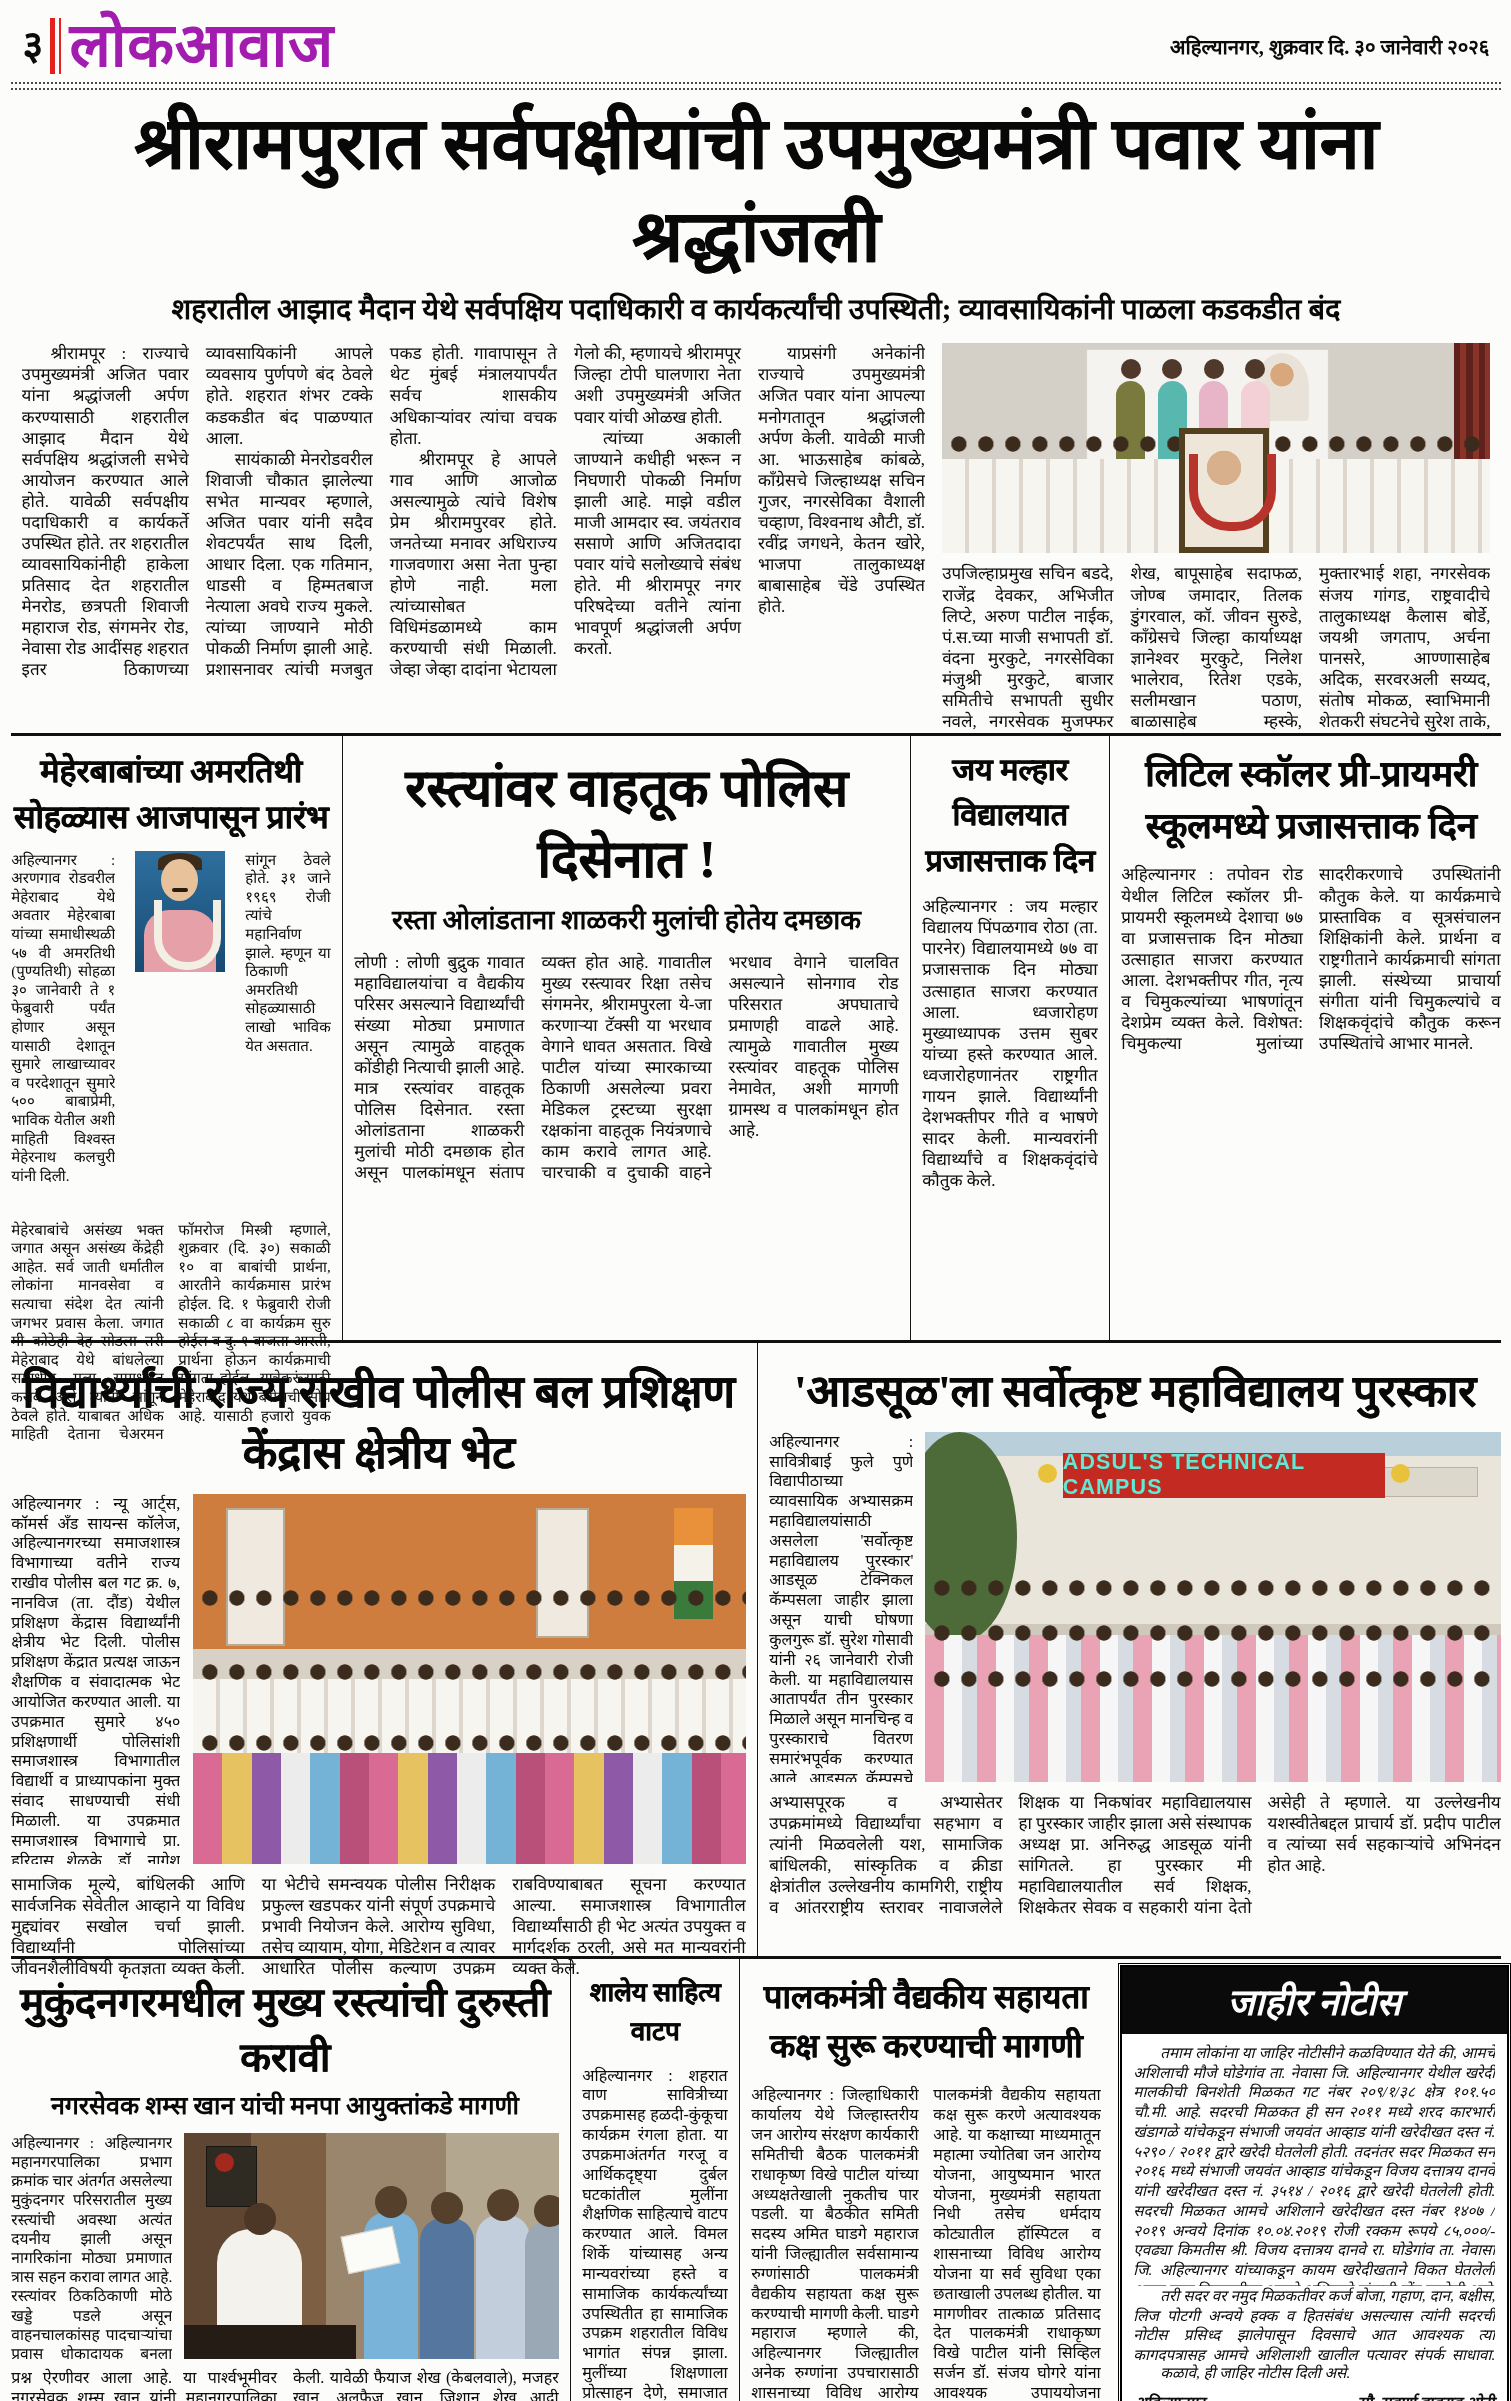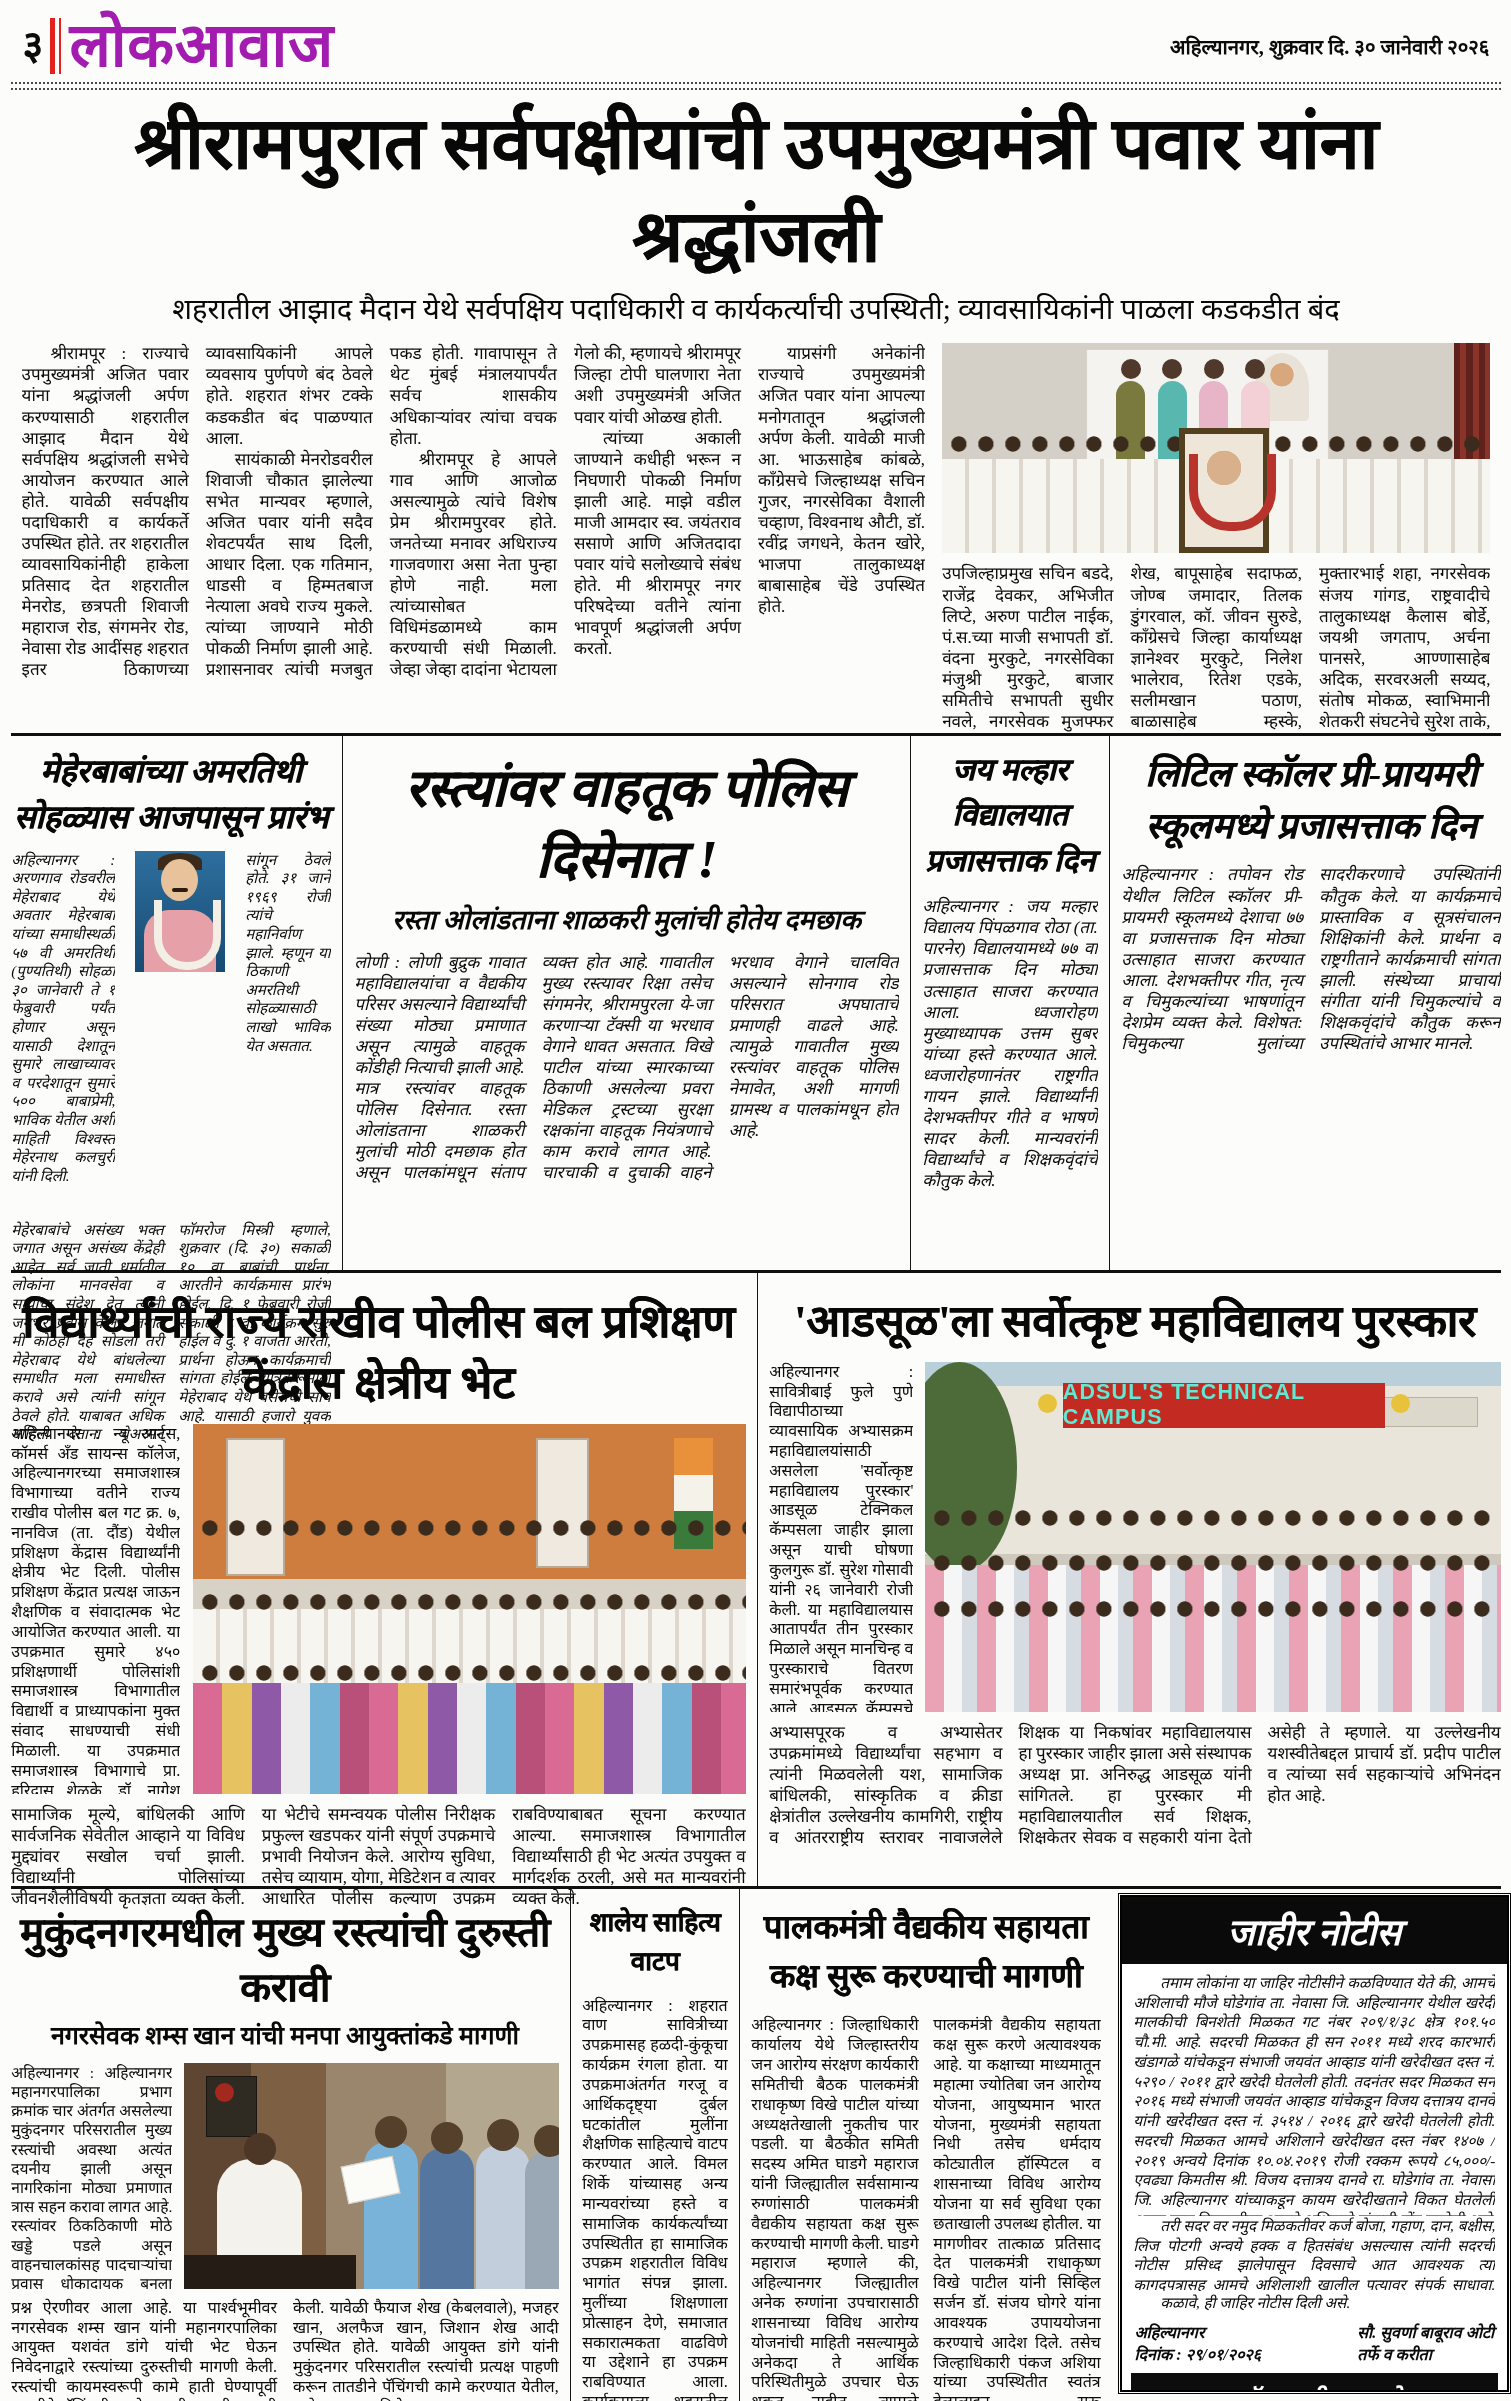--- a/index.html
+++ b/index.html
@@ -20,21 +20,21 @@
   h1,h2,h3,h4{margin:0;font-weight:900;text-align:center;color:#080808;}
   .hvy{text-shadow:0.6px 0 0 currentColor;}
   .bodytxt{text-align:justify;line-height:1.24;}
   .bodytxt p{margin:0;text-indent:29px;}
   .row{display:flex;align-items:stretch;}
   .row>article{box-sizing:border-box;padding:8px 11.3px 0;border-left:1.7px solid #161616;}
   .row>article:first-child{border-left:none;}
   .clip{overflow:hidden;}
   
   .lead-h1{font-size:72px;line-height:1.3;margin:8px 0 3.4px;}
-  .lead-h2{font-size:29px;font-weight:400;margin:0 0 16px;}
+  .lead-h2{font-size:29px;font-weight:700;margin:0 0 16px;}
   .lead-wrap{display:flex;gap:17px;padding:0 8px;}
   .lead-text{width:908px;columns:5;column-gap:17px;font-size:17px;height:390px;}
   .lead-right{width:551px;}
   .lead-names{columns:3;column-gap:17px;font-size:17px;margin-top:10.2px;height:169px;}
   
   .ph{position:relative;overflow:hidden;background:#c9c4bb;}
   .ph .abs{position:absolute;}
   .heads{background:radial-gradient(circle,#3a2b1c 0 7.3px,rgba(0,0,0,0) 8px) 3.4px 0/27px 32px repeat-x;}
   .torsos{background:repeating-linear-gradient(90deg,#f7f5f0 0 22.6px,#ddd7cd 22.6px 27px);}
   .torsosC{background:repeating-linear-gradient(90deg,#d96a93 0 29px,#e7c261 29px 59px,#8e5aa8 59px 88px,#ececec 88px 117px,#74b3d6 117px 147px,#b8507a 147px 176px);}
@@ -83,21 +83,21 @@
   .ph-adsul .front{bottom:0;left:0;width:100%;height:42%;}
   
   .ph-mukund{flex:1;height:226px;background:linear-gradient(90deg,#5f4632 0 18%,#7d5f43 18% 38%,#99866d 38% 70%,#b3a78f 70%);}
   .ph-mukund .sign{left:6%;top:6%;width:13%;height:26%;background:#2f2a22;border:1.7px solid #191511;}
   .ph-mukund .dot{left:8.5%;top:9%;width:19px;height:19px;border-radius:50%;background:#a3281e;}
   .ph-mukund .seated{left:9%;bottom:0;width:85px;height:130px;border-radius:34px 34px 0 0;background:#f4f2ec;}
   .ph-mukund .seated::before{background:#4c3626;}
   .ph-mukund .desk{left:0;bottom:0;width:46%;height:15%;background:#241c15;}
   .ph-mukund .paper{left:43%;top:44%;width:51px;height:36px;background:#fbfbf8;transform:rotate(-12deg);box-shadow:0 0 0 1.1px #d8d4ca;}
   
-  .r2{height:534px;font-style:italic;}
+  .r2{height:604px;}
   .meher-h{font-size:32px;line-height:1.45;margin:3.4px 0 10.2px;}
   .meher-top{display:flex;gap:20px;}
   .meher-top .c{width:104px;font-size:15px;}
   .meher-top .c2{flex:1;font-size:15px;}
   .meher-below{columns:2;column-gap:14.7px;font-size:15px;margin-top:9px;height:226px;}
   .traffic-h{font-size:52px;margin:5.6px 0 8px;}
   .traffic-sub{font-size:27px;font-weight:700;margin:0 0 14.7px;}
   .traffic-body{columns:3;column-gap:17px;font-size:17px;height:361px;}
   .jay-h{font-size:30.5px;line-height:1.5;margin:3.4px 0 11.3px;}
   .jay-body{font-size:17px;height:373px;}

